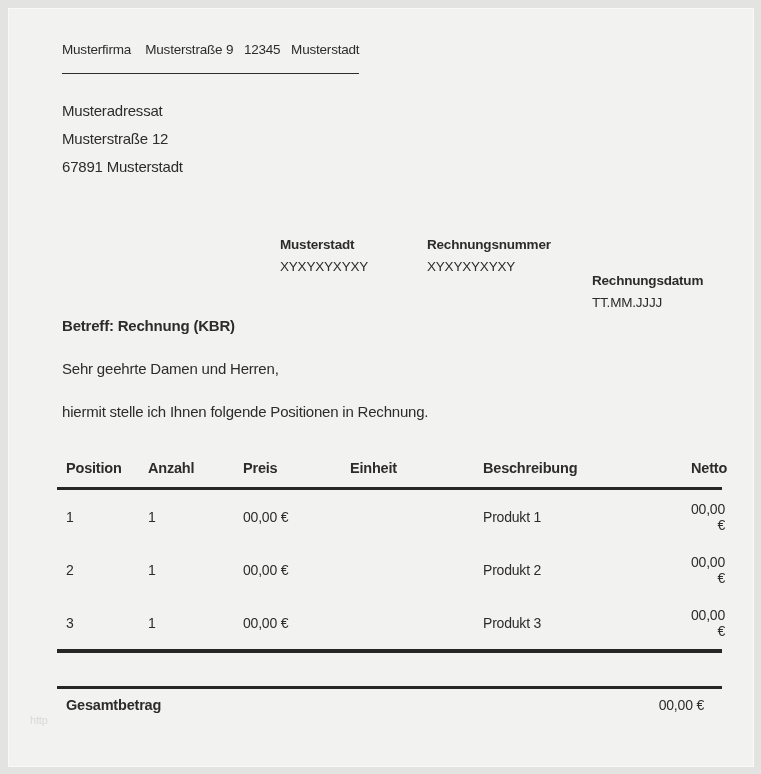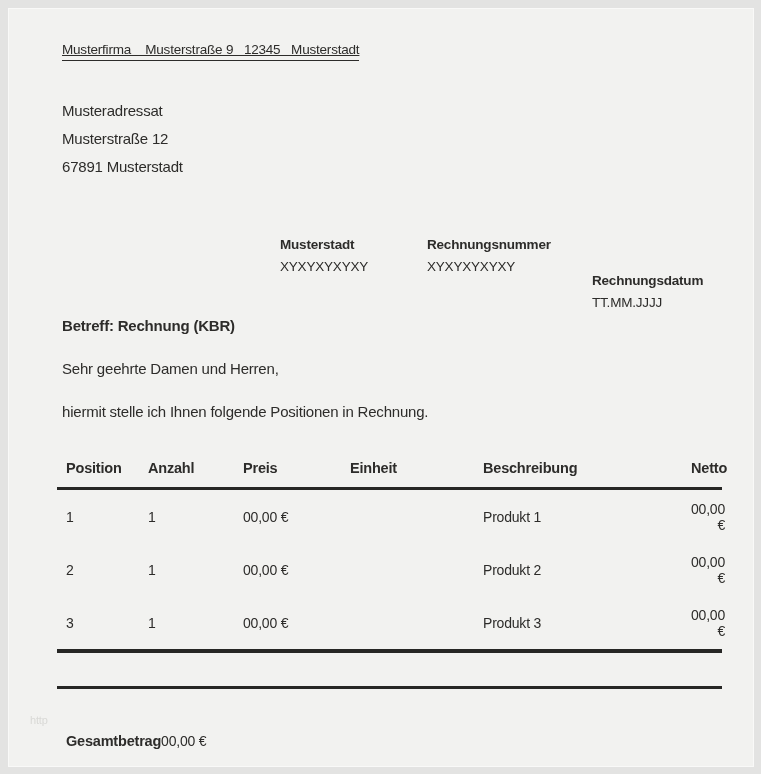--- a/index.html
+++ b/index.html
@@ -26,22 +26,21 @@
     box-shadow: inset 0 0 0 1px rgba(255,255,255,0.5);
   }
   .abs { position: absolute; }
 
   .sender-line {
     left: 62px;
     top: 42px;
     font-size: 13.5px;
     white-space: pre;
     border-bottom: 1.5px solid #2d2c2a;
-    padding-bottom: 3px;
-    text-decoration: underline;
+    padding-bottom: 16px;
   }
   .recipient {
     left: 62px;
     top: 97px;
     font-size: 15px;
     line-height: 28px;
   }
   .meta-col {
     top: 238px;
     font-size: 13.5px;
@@ -94,24 +93,23 @@
   .cell-netto { text-align: right; padding-right: 18px; margin-left: 28px; }
   .rule-bottom {
     border-bottom: 4px solid #272725;
   }
   .total-rule {
     margin-top: 33px;
     border-bottom: 3px solid #272725;
   }
   .total-row {
     display: flex;
-    justify-content: flex-start;
+    justify-content: space-between;
     padding: 8px 18px 0 9px;
     font-size: 14.5px;
-    margin-top: 36px;
   }
   .total-label { font-weight: bold; }
   .total-value { font-weight: normal; font-size: 14px; }
 
   .watermark {
     left: 30px;
     top: 714px;
     font-size: 11px;
     color: #d9d9d6;
   }

